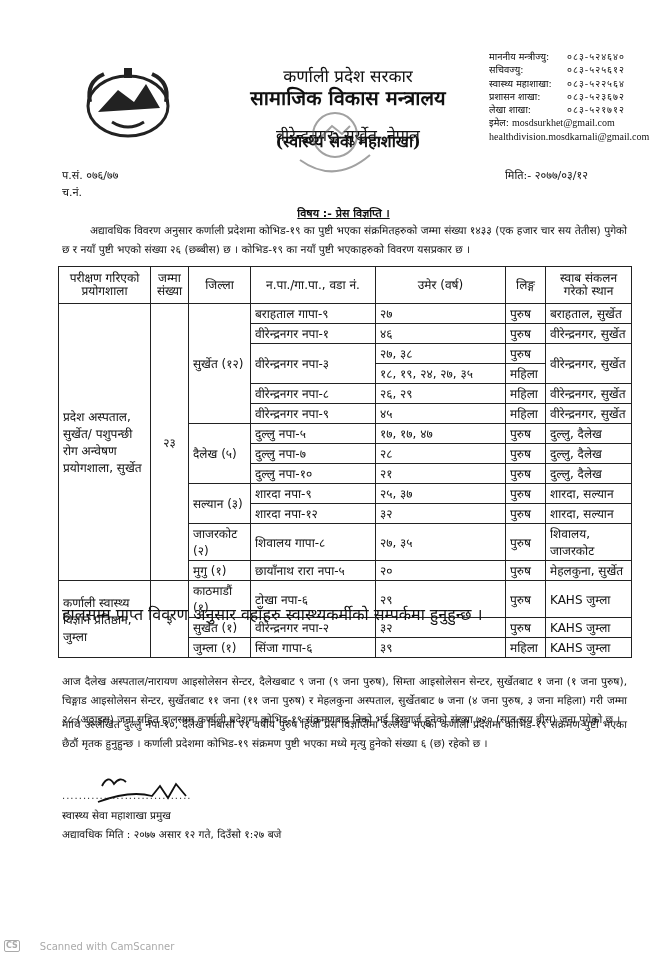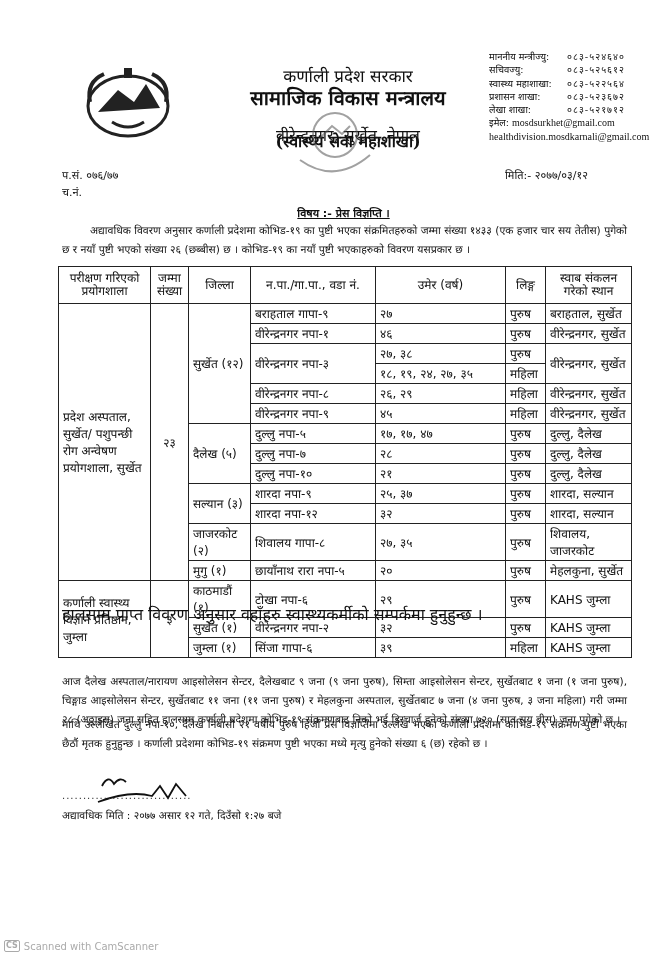--- a/index.html
+++ b/index.html
@@ -26,21 +26,21 @@
   .p1 { top:221px; text-indent:28px; }
   table.cases { position:absolute; left:58px; top:266px; width:574px; border-collapse:collapse; font-size:12px; }
   table.cases td, table.cases th { border:1px solid #222; padding:1px 4px; height:17px; vertical-align:middle; }
   table.cases th { font-weight:normal; text-align:center; line-height:13px; height:34px; }
   .note { left:62px; top:603px; font-size:16px; }
   .p2 { top:632px;margin-top:40px; }
   .p3 { top:715px; }
   .sig { left:90px; top:772px; width:110px; height:36px; }
   .sigdots { left:62px; top:790px; font-size:10px; letter-spacing:1px; color:#333; }
   .signer { left:62px; top:806px; font-size:10.5px; line-height:19px; }
-  .cs { left:4px; top:940px; font-size:10px; color:#aaa; display:flex; align-items:center; gap:4px; }
+  .cs { left:4px; top:940px; font-size:10px; color:#aaa; display:flex; align-items:center; gap:20px; }
   .cs .logo { border:1.5px solid #aaa; border-radius:2px; font-size:8px; font-weight:bold; padding:0 1px; line-height:10px; }
 </style>
 </head>
 <body>
 
 <svg class="abs emblem" viewBox="0 0 92 80">
   <ellipse cx="46" cy="44" rx="40" ry="30" fill="none" stroke="#222" stroke-width="3"></ellipse>
   <path d="M16 50 L36 28 L52 40 L64 22 L78 46 Z" fill="#222"></path>
   <path d="M30 60 Q46 70 62 60" stroke="#222" stroke-width="3" fill="none"></path>
   <rect x="42" y="6" width="8" height="10" fill="#222"></rect>
@@ -226,19 +226,20 @@
 
 <div class="abs note">हालसम्म प्राप्त विवरण अनुसार वहाँहरु स्वास्थ्यकर्मीको सम्पर्कमा हुनुहुन्छ ।</div>
 <div class="abs para p2">आज दैलेख अस्पताल/नारायण आइसोलेसन सेन्टर, दैलेखबाट ९ जना (९ जना पुरुष), सिम्ता आइसोलेसन सेन्टर, सुर्खेतबाट १ जना (१ जना पुरुष), चिङ्गाड आइसोलेसन सेन्टर, सुर्खेतबाट ११ जना (११ जना पुरुष) र मेहलकुना अस्पताल, सुर्खेतबाट ७ जना (४ जना पुरुष, ३ जना महिला) गरी जम्मा २८ (अठ्ठाइस) जना सहित हालसम्म कर्णाली प्रदेशमा कोभिड-१९ संक्रमणबाट निको भई डिस्चार्ज हुनेको संख्या ७२० (सात सय बीस) जना पुगेको छ ।</div>
 <div class="abs para p3">माथि उल्लेखित दुल्लु नपा-१०, दैलेख निबासी २१ वर्षीय पुरुष हिजो प्रेस विज्ञप्तिमा उल्लेख भएका कर्णाली प्रदेशमा कोभिड-१९ संक्रमण पुष्टी भएका छैठौं मृतक हुनुहुन्छ । कर्णाली प्रदेशमा कोभिड-१९ संक्रमण पुष्टी भएका मध्ये मृत्यु हुनेको संख्या ६ (छ) रहेको छ ।</div>
 
 <svg class="abs sig" viewBox="0 0 110 36">
   <path d="M12 14 Q18 2 24 12 Q30 4 36 10 M8 30 Q40 18 62 24 L70 14 L78 26 L86 12 L96 24" stroke="#111" stroke-width="1.8" fill="none"></path>
 </svg>
 <div class="abs sigdots">...............................</div>
 <div class="abs signer">
+  <div>स्वास्थ्य सेवा महाशाखा प्रमुख</div>
   <div>अद्यावधिक मिति : २०७७ असार १२ गते, दिउँसो १:२७ बजे</div>
 </div>
 
 <div class="abs cs">
   <span class="logo">CS</span>
   <span>Scanned with CamScanner</span>
 </div>
 
 </body></html>

